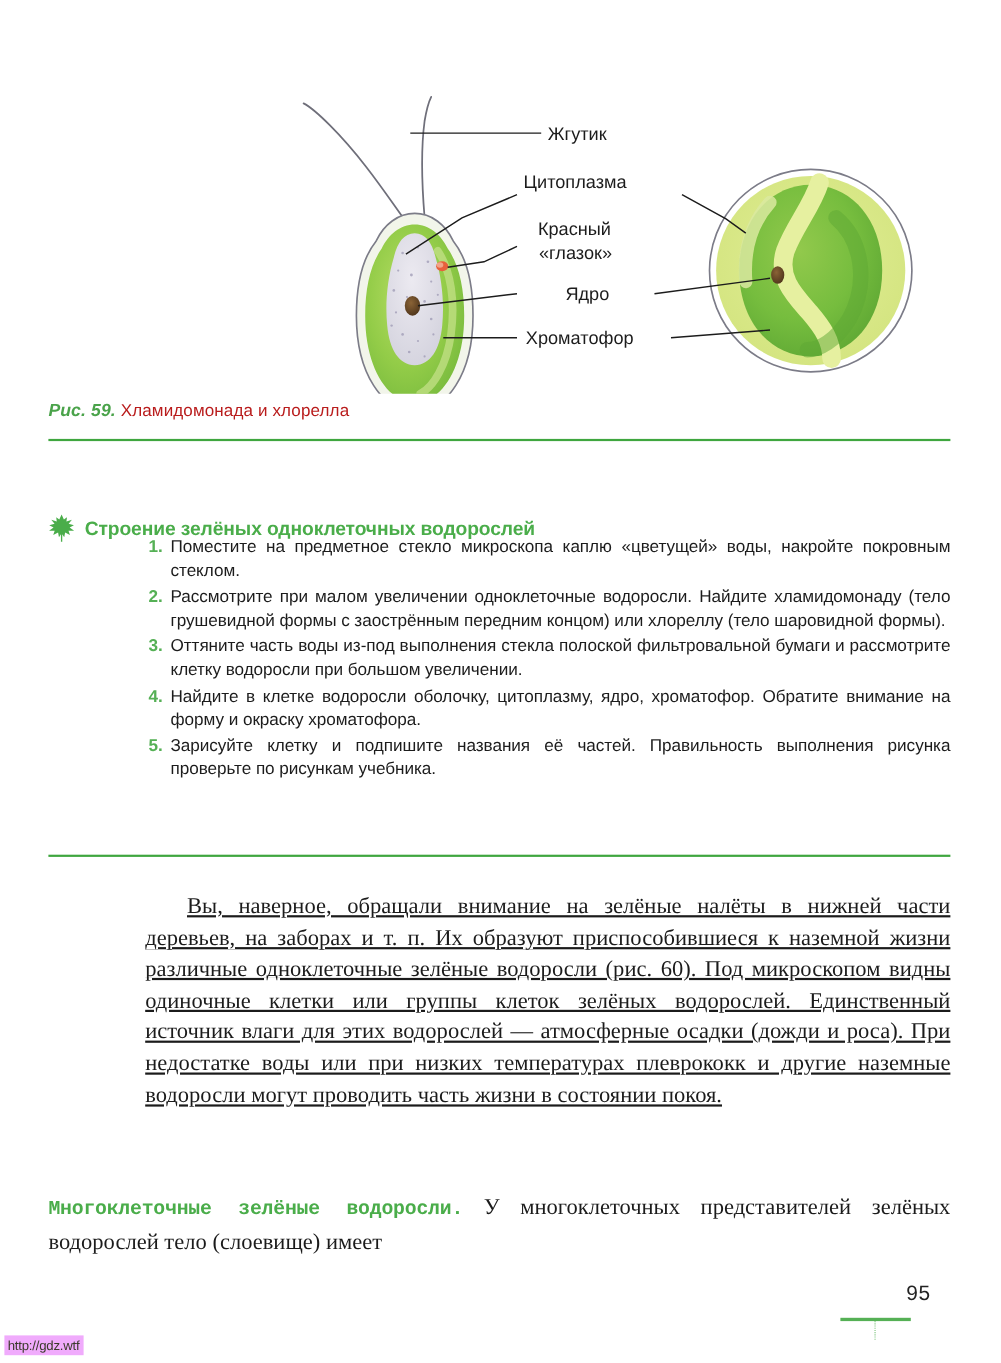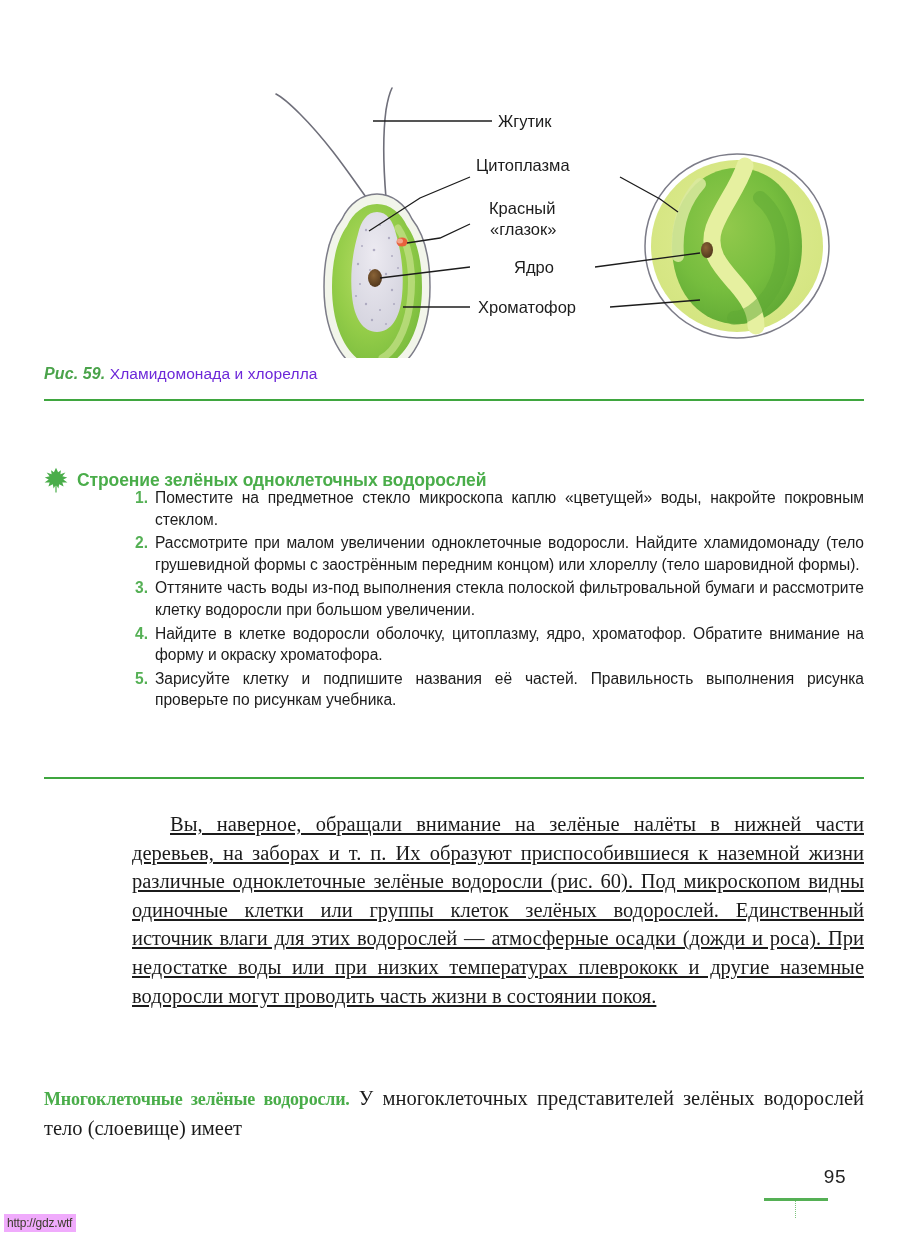--- a/index.html
+++ b/index.html
@@ -33,21 +33,21 @@
     font-size: 15.5px;
     letter-spacing: .1px;
     white-space: nowrap;
   }
   .fig-caption .fig-num {
     color: #4aa34a;
     font-weight: bold;
     font-style: italic;
     font-size: 16px;
   }
-  .fig-caption .fig-text { color: #6d28d9; }
+  .fig-caption .fig-text { color: #b91c1c; }
 
   
   .rule {
     position: absolute;
     left: 44px;
     width: 820px;
     height: 2px;
     background: #3fa63f;
   }
   #rule-top    { top: 399px; }
@@ -119,21 +119,21 @@
     top: 1084px;
     width: 820px;
     font-family: "Liberation Serif", serif;
     font-size: 20.5px;
     line-height: 28.6px;
     text-align: justify;
     color: #1b1b1b;
   }
   #section-block p { margin: 0; }
   #section-block .lead {
-    font-family: Liberation Serif, serif;
+    font-family: Liberation Mono, monospace;
     font-weight: bold;
     font-size: 18px;
     color: #4aad4a;
     letter-spacing: -.2px;
   }
 
   
   #page-number {
     position: absolute;
     right: 64px;

